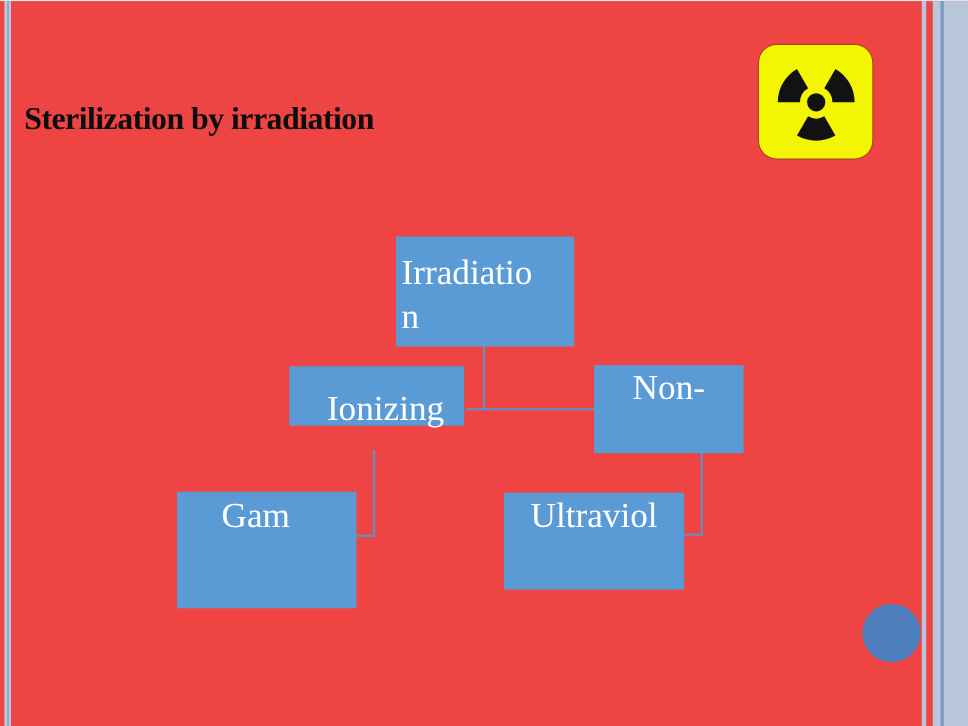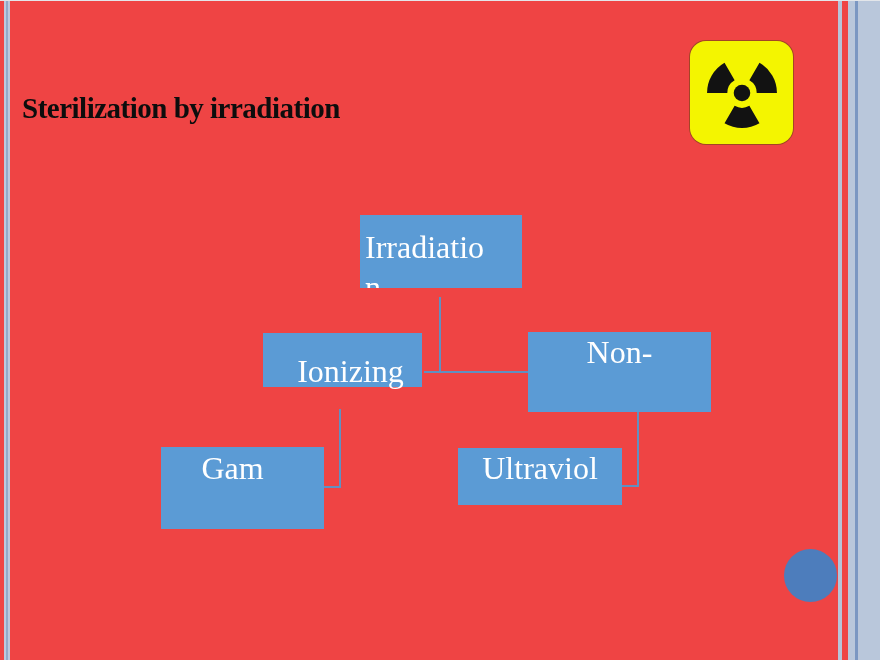--- a/index.html
+++ b/index.html
@@ -43,27 +43,27 @@
   .node{
     position:absolute;
     background:#5b9bd5;
     color:#ffffff;
     font-size:32px;line-height:40px;
     overflow:hidden;
     box-sizing:border-box;
     text-align:center;
   }
   .node .tl{white-space:nowrap;}
-  #node-irradiation{left:360px;top:214px;width:162px;height:73px;text-align:left;padding:12px 0 0 5px;}
+  #node-irradiation{left:360px;top:214px;width:162px;height:100px;text-align:left;padding:12px 0 0 5px;}
   #node-ionizing{left:263px;top:332px;width:159px;height:54px;padding-top:18px;overflow:visible;}
   #node-ionizing .tl{transform:translateX(8px);}
-  #node-non-ionizing{left:528px;top:331px;width:183px;height:80px;}
-  #node-gamma{left:161px;top:446px;width:163px;height:82px;padding-top:1px;}
+  #node-non-ionizing{left:540px;top:331px;width:136px;height:80px;}
+  #node-gamma{left:161px;top:446px;width:163px;height:106px;padding-top:1px;}
   #node-gamma .tl{transform:translateX(-10px);}
-  #node-ultraviolet{left:458px;top:447px;width:164px;height:57px;}
+  #node-ultraviolet{left:458px;top:447px;width:164px;height:88px;}
   .connector{position:absolute;background:#6190c1;}
   #conn-irr-down{left:439px;top:296px;width:2px;height:75px;}
   #conn-row-horiz{left:424px;top:370px;width:132px;height:2px;}
   #conn-ion-down{left:339px;top:408px;width:2px;height:79px;}
   #conn-ion-elbow{left:324px;top:485px;width:17px;height:2px;}
   #conn-non-down{left:637px;top:411px;width:2px;height:74px;}
   #conn-non-elbow{left:622px;top:484px;width:17px;height:2px;}
   .accent-circle{
     position:absolute;left:784px;top:548px;width:53px;height:53px;
     border-radius:50%;background:#4d7dbc;

